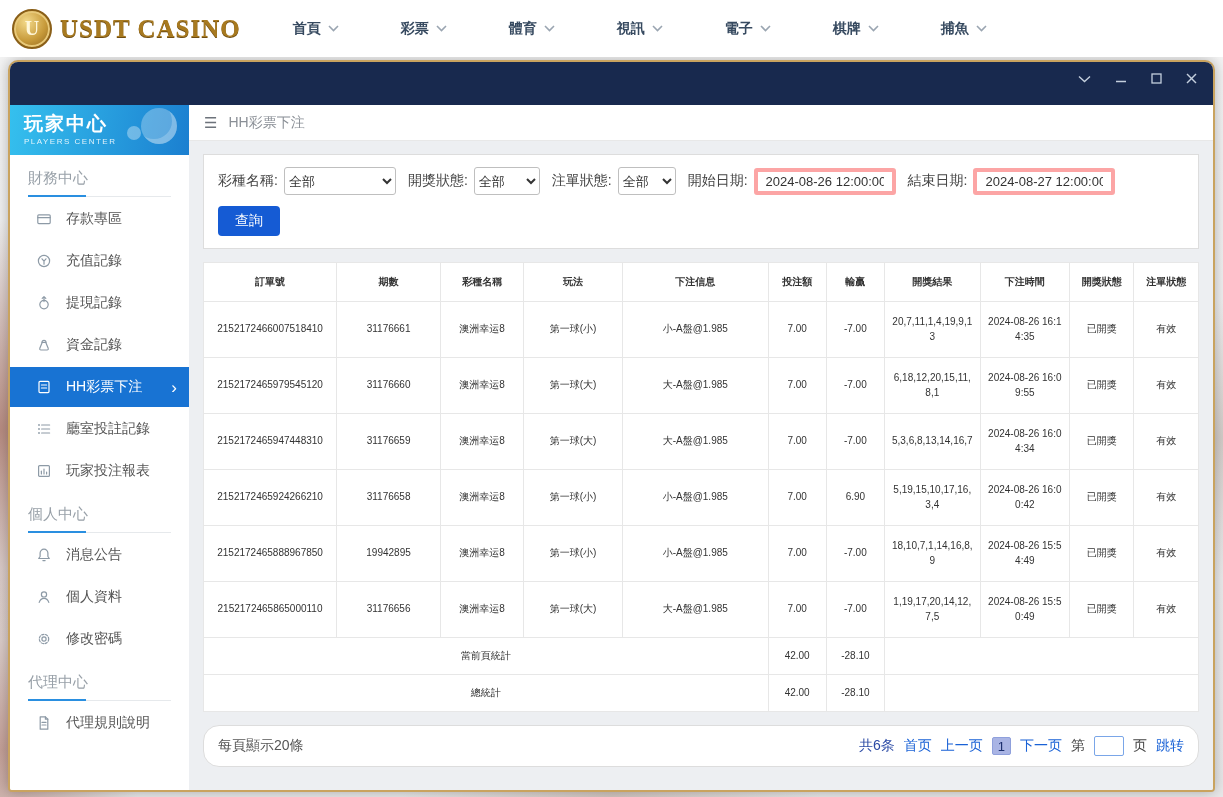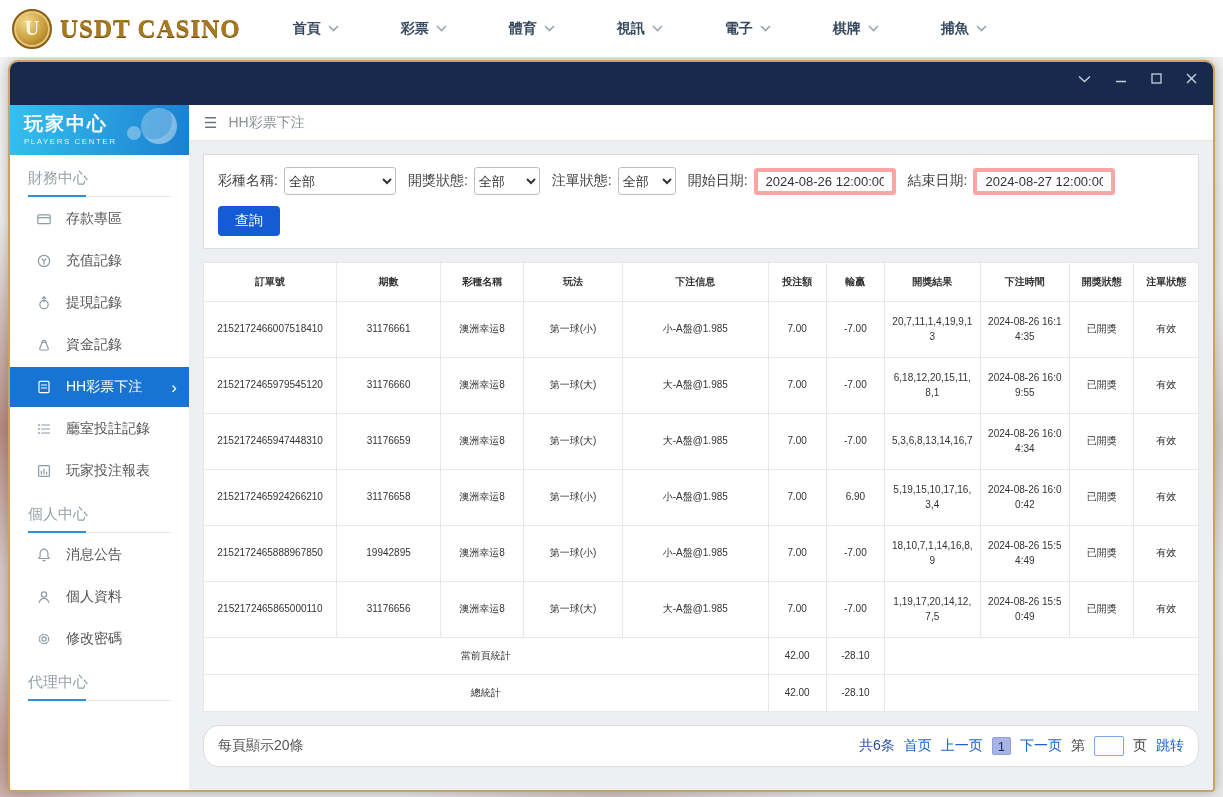--- a/index.html
+++ b/index.html
@@ -284,20 +284,31 @@
             <div class="sb-item">
               <span class="icon">
                 <svg viewBox="0 0 16 16" width="16" height="16" fill="none" stroke="currentColor" stroke-width="1.2" stroke-linecap="round" stroke-linejoin="round">
                   <circle cx="8" cy="8" r="2.1"></circle>
                   <circle cx="8" cy="8" r="4.7" stroke-dasharray="2.3 1.55"></circle>
                 </svg>
               </span>
               <span>修改密碼</span>
             </div>
             <div class="sb-section-title">代理中心</div>
+            <div class="sb-item">
+              <span class="icon">
+                <svg viewBox="0 0 16 16" width="16" height="16" fill="none" stroke="currentColor" stroke-width="1.2" stroke-linecap="round" stroke-linejoin="round">
+                  <path d="M4.2 1.8h5.2l2.4 2.4v10H4.2z"></path>
+                  <path d="M9.4 1.8v2.4h2.4"></path>
+                  <line x1="6" y1="7.4" x2="10" y2="7.4"></line>
+                  <line x1="6" y1="10" x2="10" y2="10"></line>
+                </svg>
+              </span>
+              <span>代理規則說明</span>
+            </div>
           </div>
       </aside>
 
       <section class="main">
         <div class="crumb-bar">
           <span class="hamburger">☰</span>
           <span class="crumb-title">HH彩票下注</span>
         </div>
 
         <div class="content">

